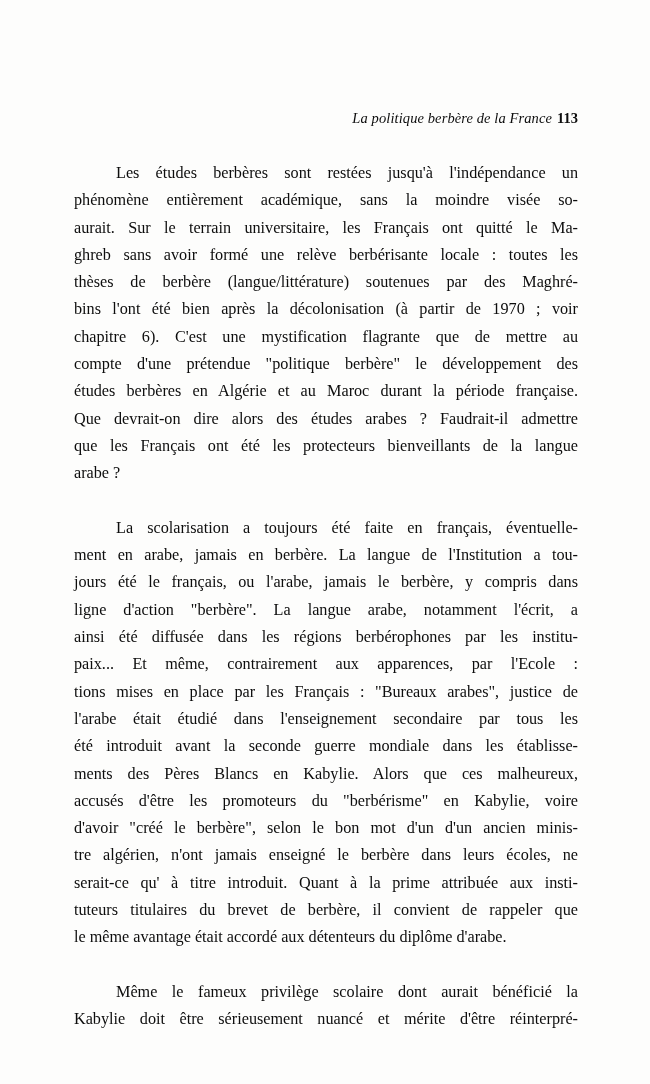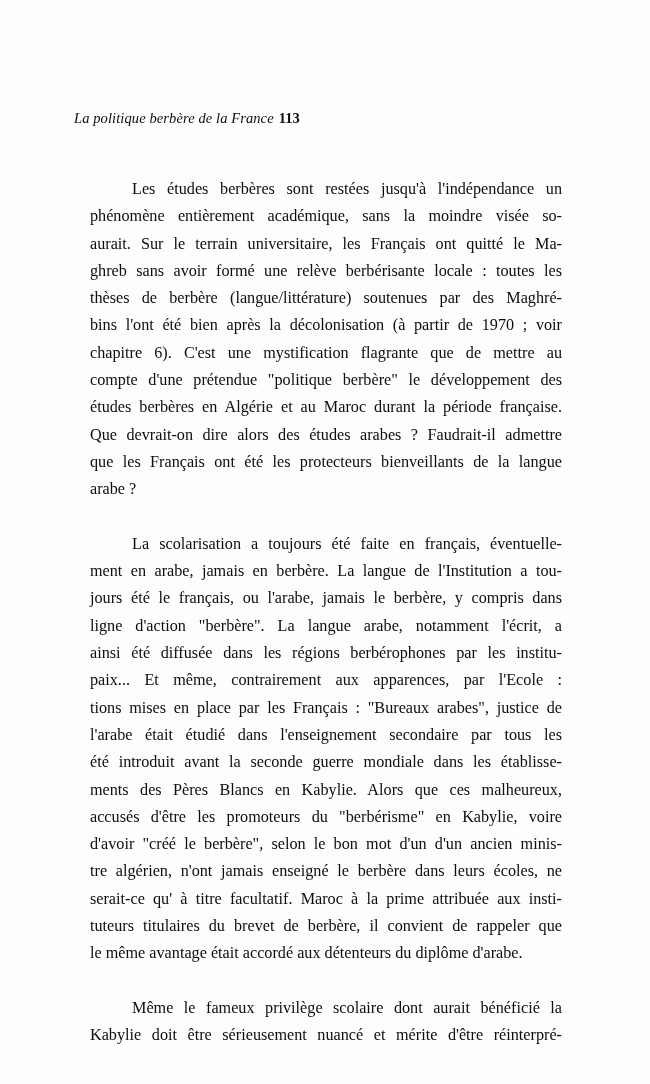--- a/index.html
+++ b/index.html
@@ -24,20 +24,21 @@
     height: 1084px;
     background: #fdfdfc;
   }
 
   
   .running-head {
     position: absolute;
     left: 74px;
     top: 108px;
     width: 504px;
+    text-align: right;
     font-size: 14.5px;
     line-height: 20px;
     white-space: nowrap;
   }
   .running-head .rh-title {
     font-style: italic;
     letter-spacing: 0.1px;
   }
   .running-head .rh-folio {
     font-weight: bold;
@@ -47,21 +48,21 @@
 
   
   .textblock {
     position: absolute;
     left: 74px;
     top: 160px;
     width: 504px;
   }
 
   p.para {
-    margin: 16px;
+    margin: 0;
     font-size: 16.2px;
     line-height: 27.3px;
     text-align: justify;
     text-align-last: left;
     -webkit-hyphens: none;
     hyphens: none;
   }
   p.para + p.para {
     margin-top: 27.3px;
   }
@@ -115,21 +116,21 @@
         <span class="ln"><span>ligne d'action "berbère". La langue arabe, notamment l'écrit, a</span></span>
         <span class="ln"><span>ainsi été diffusée dans les régions berbérophones par les institu-</span></span>
         <span class="ln"><span>paix... Et même, contrairement aux apparences, par l'Ecole :</span></span>
         <span class="ln"><span>tions mises en place par les Français : "Bureaux arabes", justice de</span></span>
         <span class="ln"><span>l'arabe était étudié dans l'enseignement secondaire par tous les</span></span>
         <span class="ln"><span>été introduit avant la seconde guerre mondiale dans les établisse-</span></span>
         <span class="ln"><span>ments des Pères Blancs en Kabylie. Alors que ces malheureux,</span></span>
         <span class="ln"><span>accusés d'être les promoteurs du "berbérisme" en Kabylie, voire</span></span>
         <span class="ln"><span>d'avoir "créé le berbère", selon le bon mot d'un d'un ancien minis-</span></span>
         <span class="ln"><span>tre algérien, n'ont jamais enseigné le berbère dans leurs écoles, ne</span></span>
-        <span class="ln"><span>serait-ce qu' à titre facultatif. Maroc à la prime attribuée aux insti-</span></span>
+        <span class="ln"><span>serait-ce qu' à titre introduit. Quant à la prime attribuée aux insti-</span></span>
         <span class="ln"><span>tuteurs titulaires du brevet de berbère, il convient de rappeler que</span></span>
         <span class="ln last"><span>le même avantage était accordé aux détenteurs du diplôme d'arabe.</span></span>
       </p>
       <p class="para">
         <span class="ln"><span class="indent"></span><span>Même le fameux privilège scolaire dont aurait bénéficié la</span></span>
         <span class="ln"><span>Kabylie doit être sérieusement nuancé et mérite d'être réinterpré-</span></span>
       </p>
     </div>
 
 </div>

